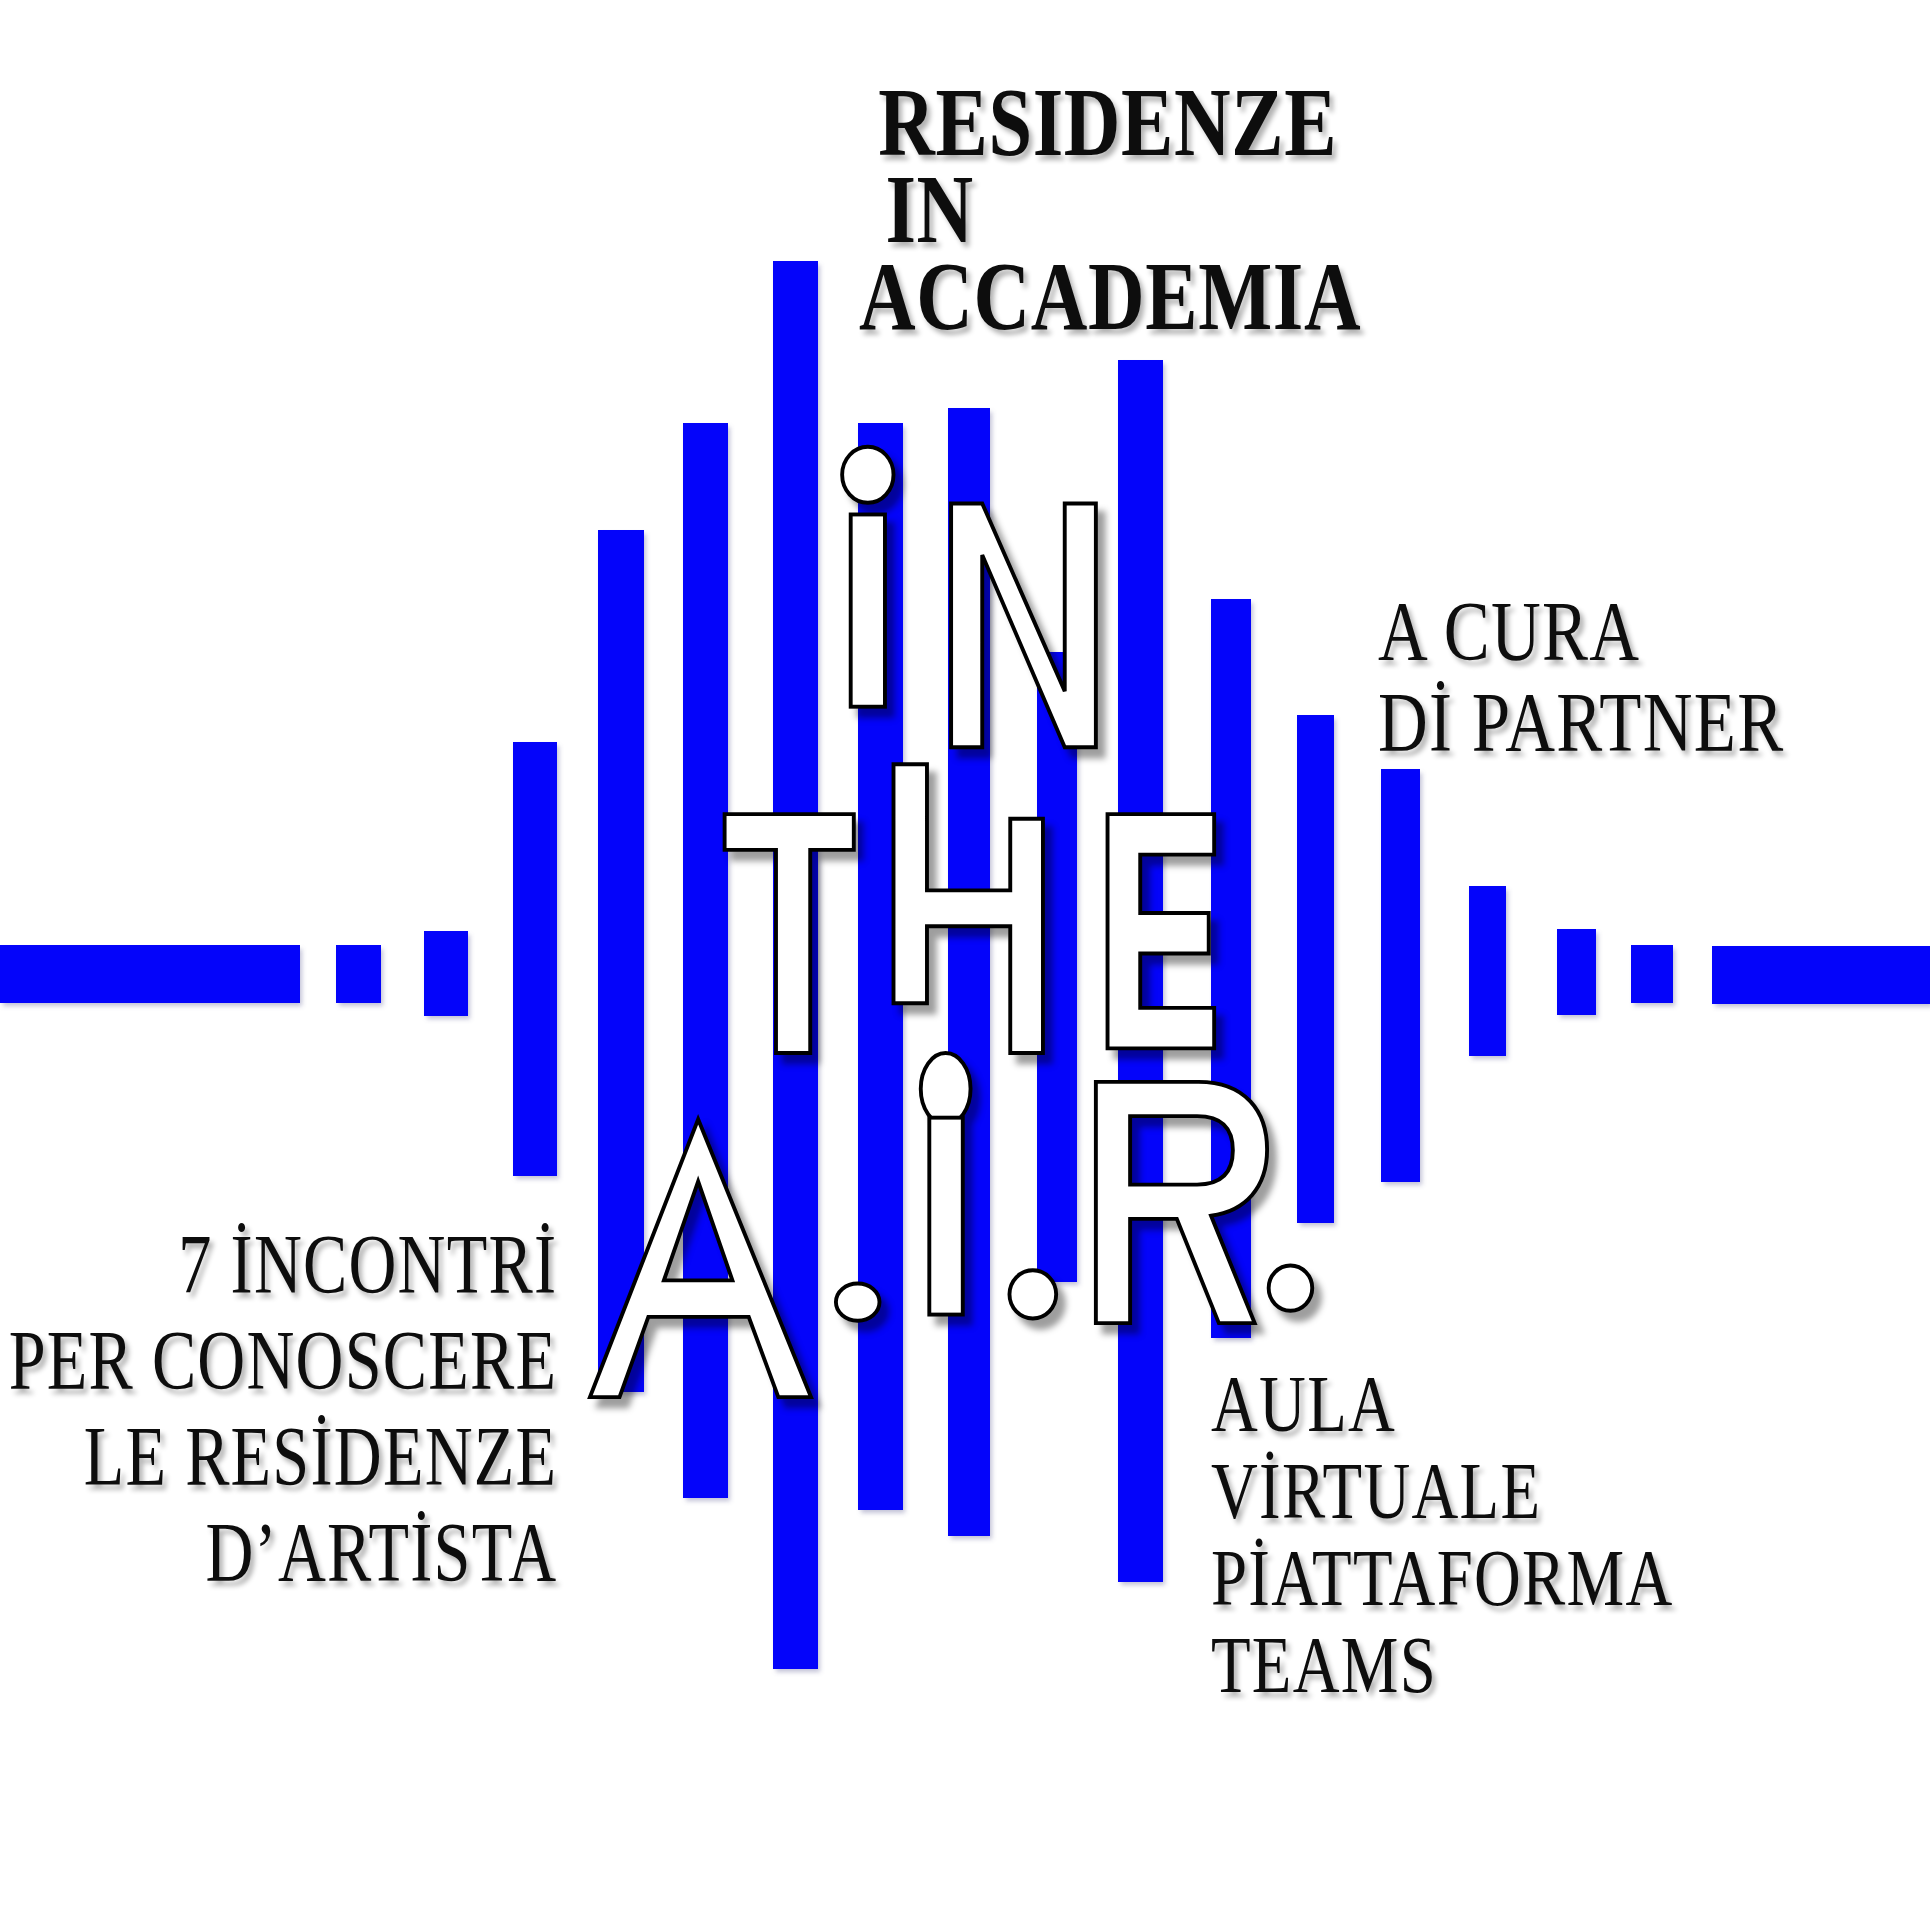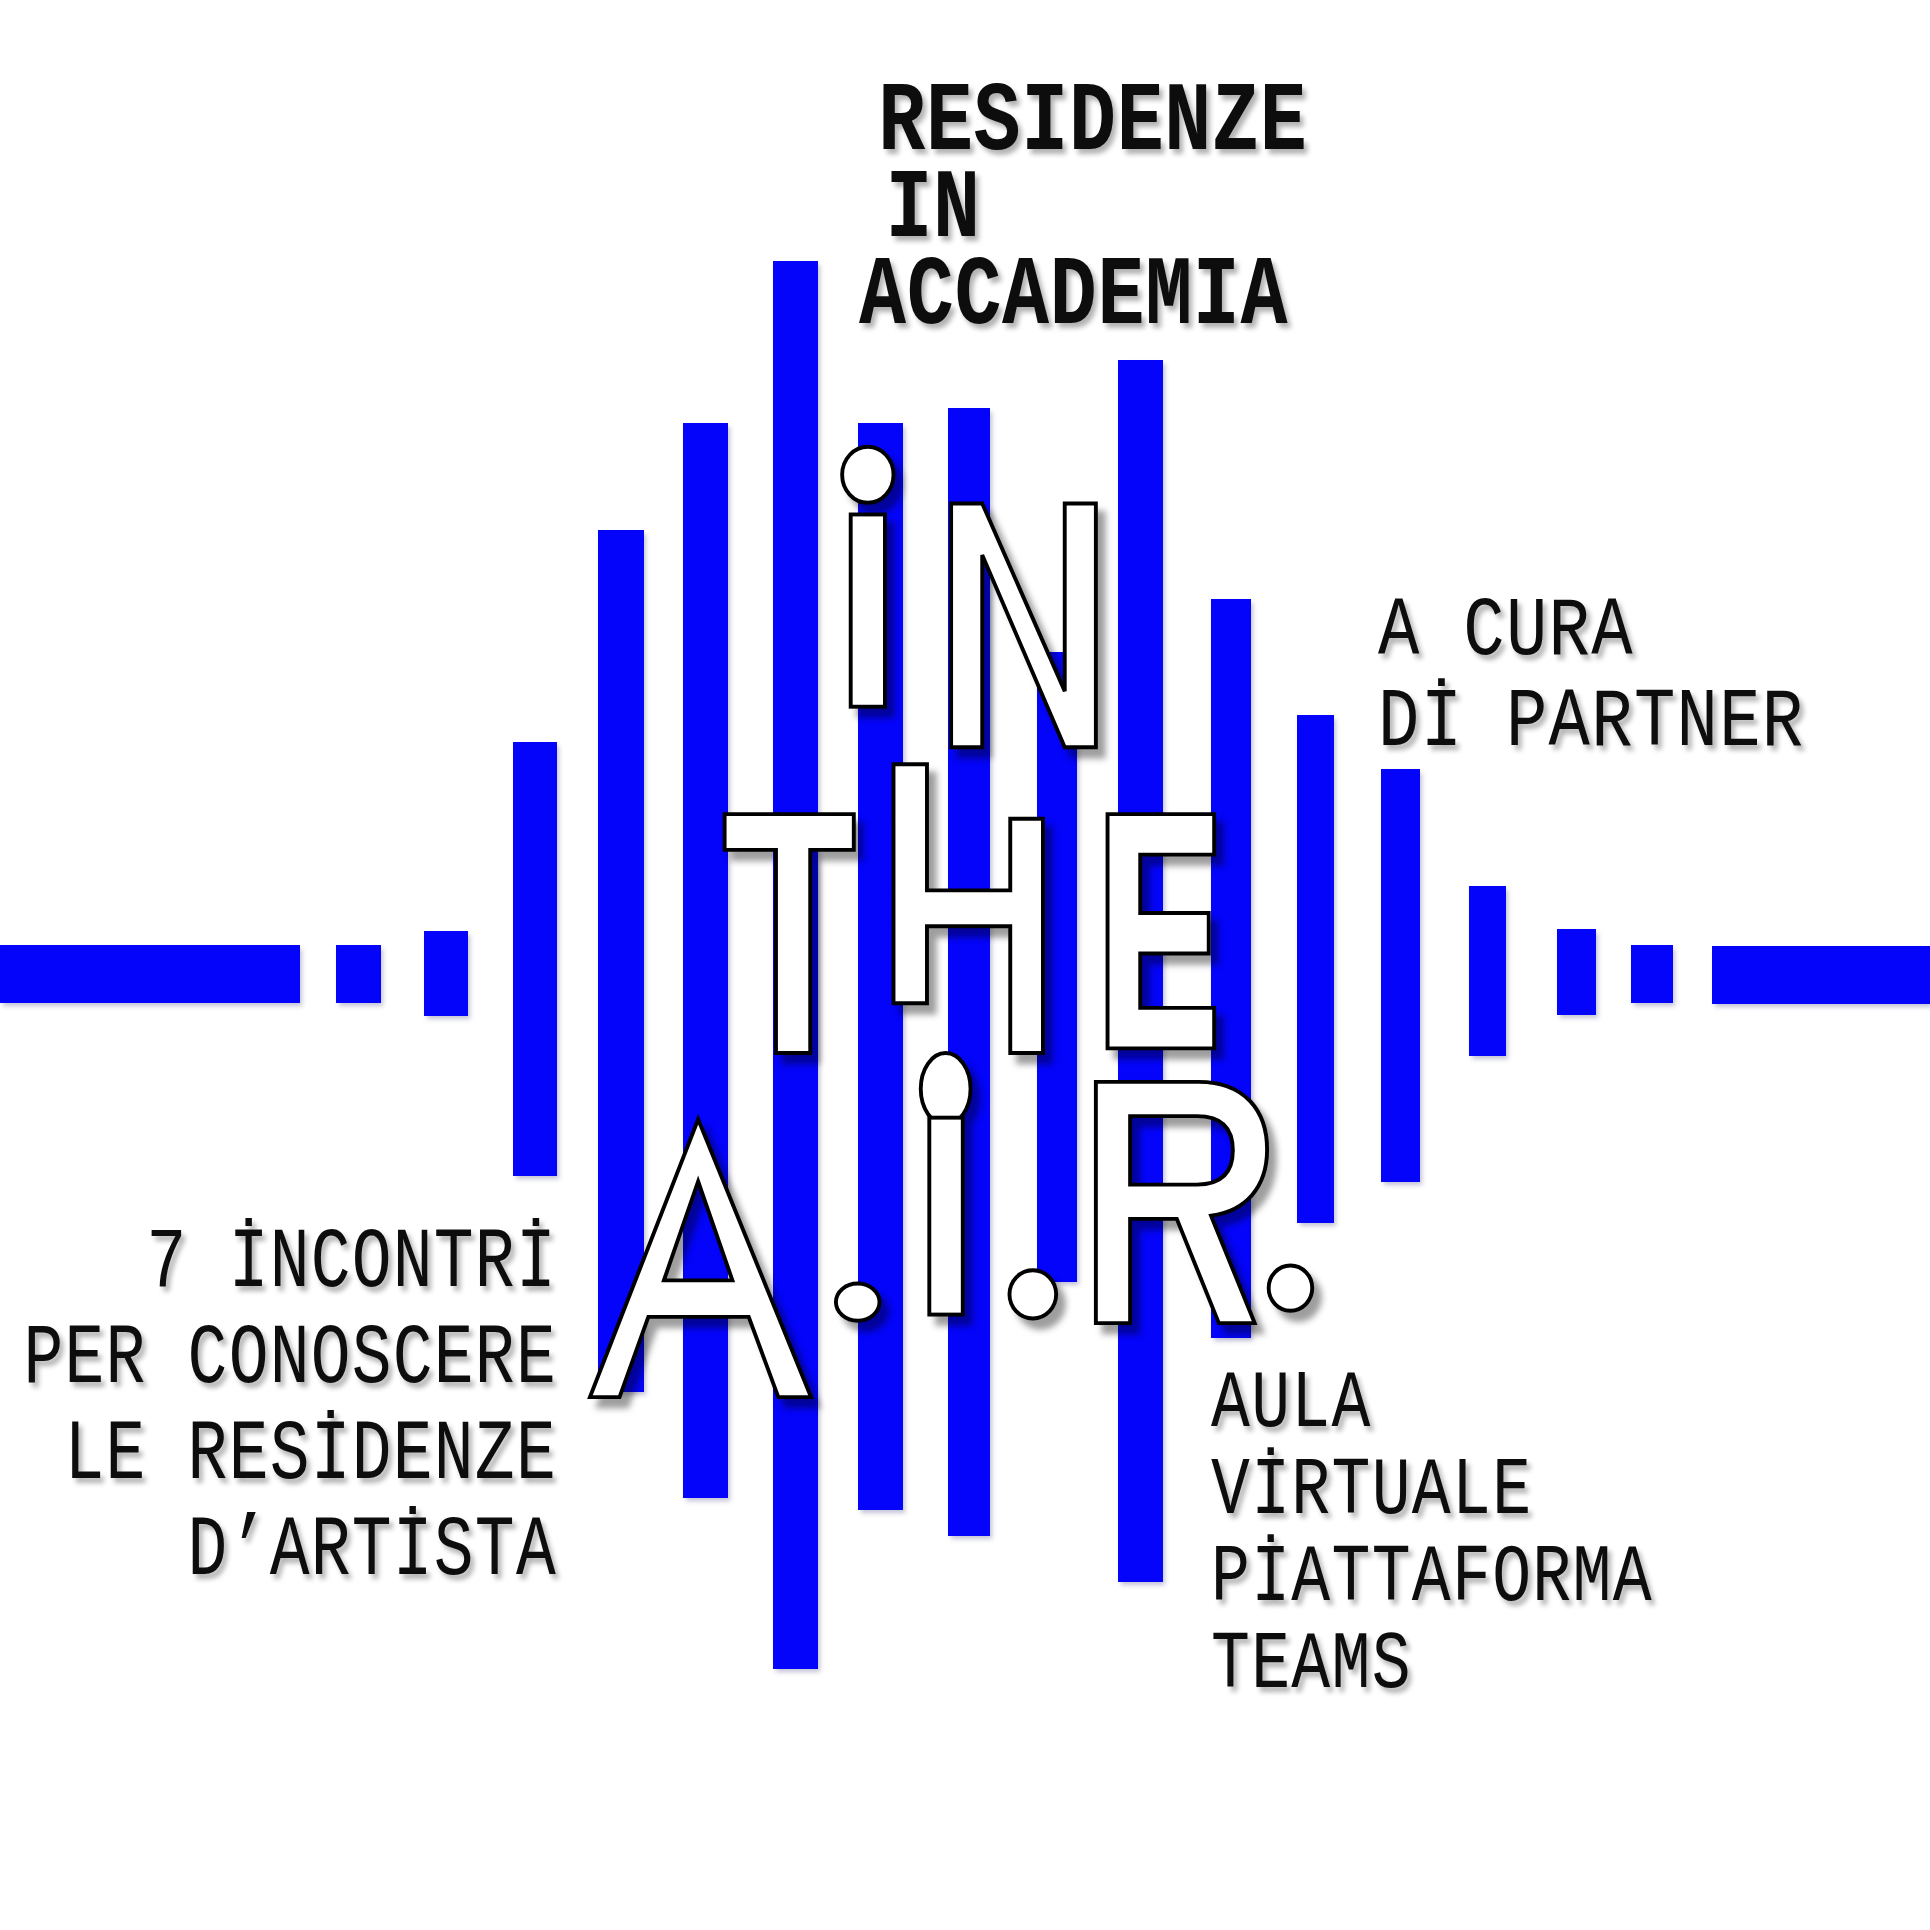--- a/index.html
+++ b/index.html
@@ -1,17 +1,17 @@
 <!DOCTYPE html>
 <html style="font-size:12.5px"><head>
 <meta charset="utf-8">
 <style>
   html,body{margin:0;padding:0;width:1931px;height:1931px;background:#ffffff;overflow:hidden;}
   .poster{position:absolute;left:0;top:0;width:1931px;height:1931px;background:#ffffff;overflow:hidden;
-          font-family:Liberation Mono, monospace;}
+          font-family:Liberation Serif, serif;}
   
   .bar{position:absolute;box-shadow:3.1px 3.9px 4.7px rgba(80,80,140,0.35);}
   
   .txt{position:absolute;color:#0d0d0d;text-shadow:4.7px 5.4px 6.2px rgba(0,0,0,0.30);}
   .txt .line{white-space:nowrap;}
   #title{left:859px;top:79px;font-size:98px;line-height:87px;font-weight:bold;
          transform:scaleX(0.80);transform-origin:left top;letter-spacing:0.8px;}
   #title .line:nth-child(1){margin-left:24px;}
   #title .line:nth-child(2){margin-left:33px;}
   #curator{left:1378px;top:586px;font-size:84px;line-height:91px;font-weight:normal;

